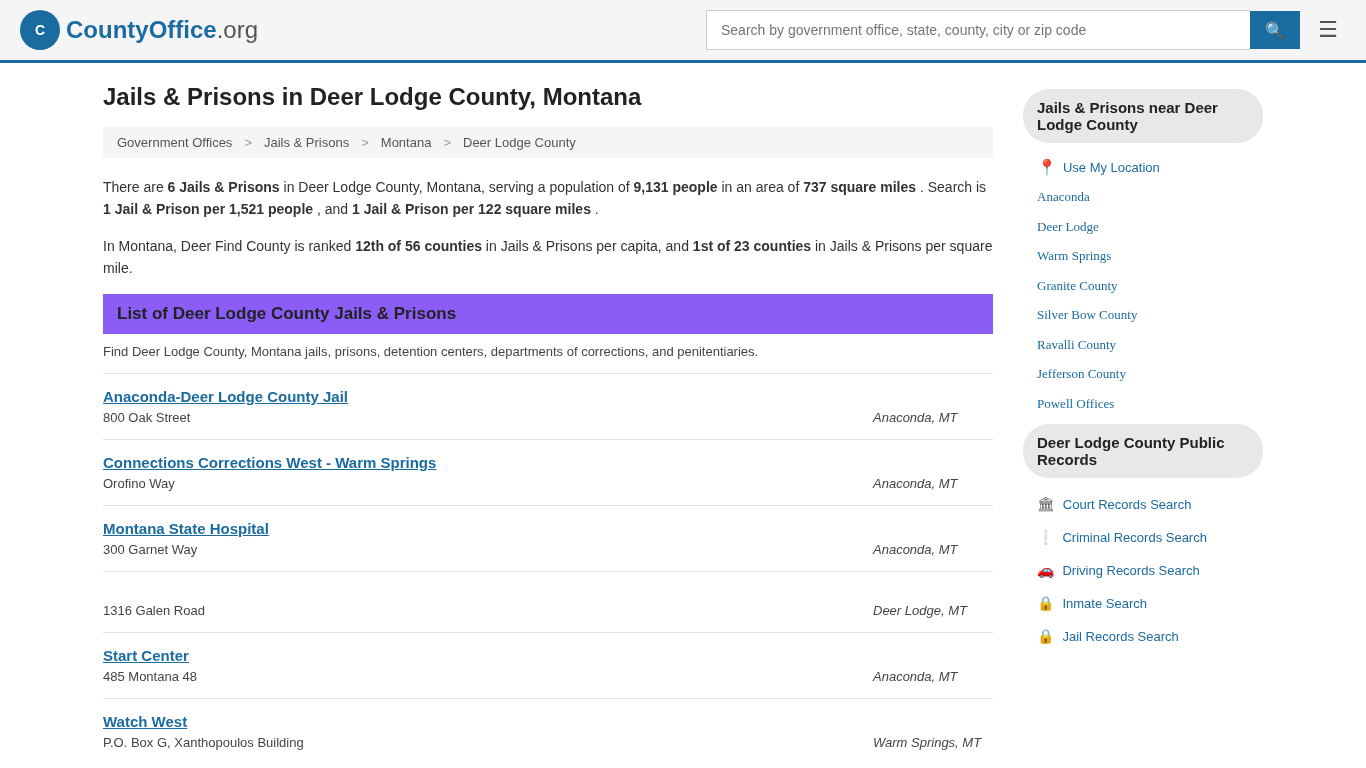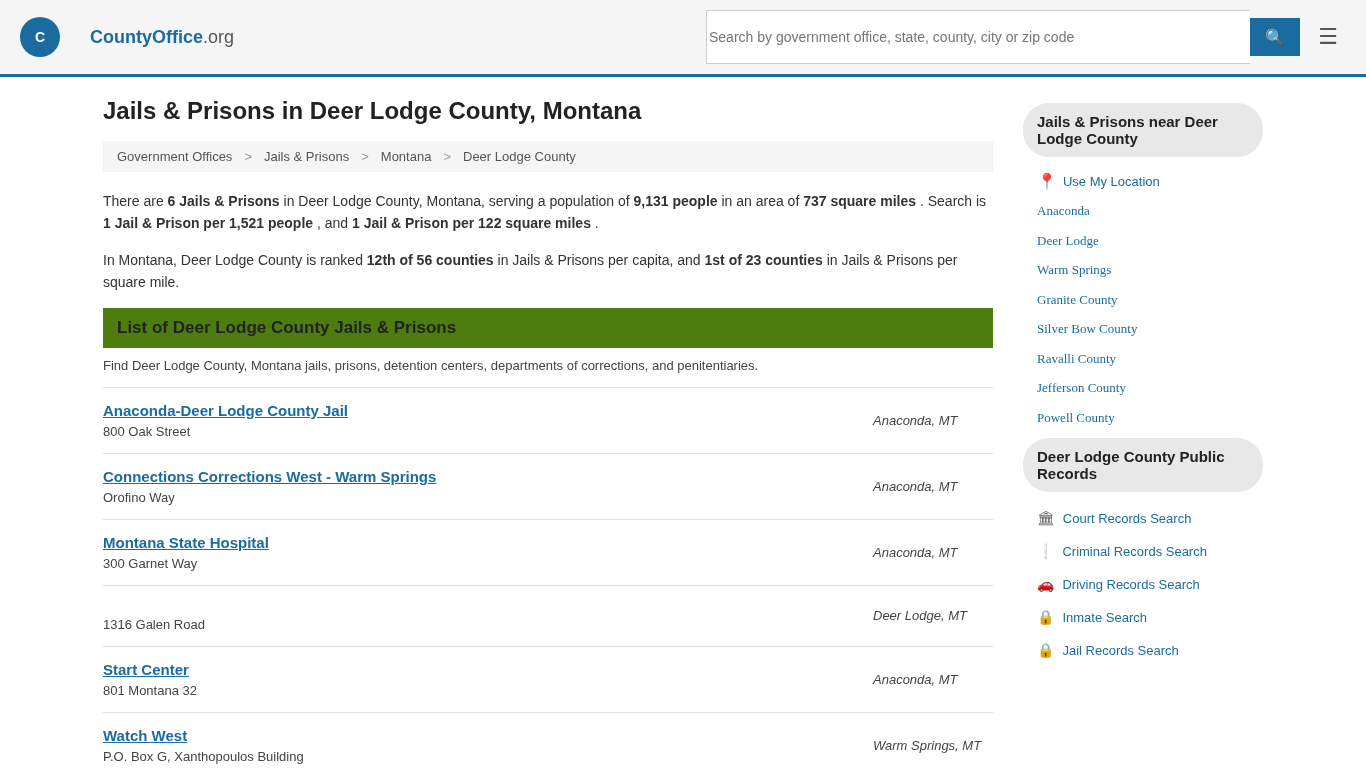--- a/index.html
+++ b/index.html
@@ -26,41 +26,40 @@
       background: #1a6ba0;
       border-radius: 50%;
       display: flex;
       align-items: center;
       justify-content: center;
       color: white;
       font-size: 18px;
       font-weight: bold;
     }
     .logo-text {
-      font-size: 18px;
+      font-size: 24px;
       font-weight: bold;
       color: #333;
-      margin-left: 24px;
     }
     .logo-text span { color: #1a6ba0; }
     .search-area {
       flex: 1;
       display: flex;
       align-items: center;
       max-width: 640px;
       margin-left: auto;
     }
     .search-input {
       flex: 1;
-      padding: 8px 2px;
+      padding: 8px 14px;
       border: 1px solid #ccc;
       border-right: none;
       font-size: 14px;
       outline: none;
-      height: 54px;
+      height: 40px;
     }
     .search-btn {
       background: #1a6ba0;
       border: 1px solid #1a6ba0;
       color: white;
       padding: 0 14px;
       height: 38px;
       cursor: pointer;
       font-size: 16px;
       display: flex;
@@ -114,21 +113,21 @@
     .description {
       font-size: 14px;
       color: #333;
       line-height: 1.6;
       margin-bottom: 14px;
     }
     .description b { font-weight: bold; }
 
     
     .section-header {
-      background: #4d7c0f;
+      background: #8b5cf6;
       padding: 10px 14px;
       font-size: 17px;
       font-weight: bold;
       color: #222;
       margin-bottom: 10px;
       margin-top: 10px;
     }
 
     
     .sub-description {
@@ -147,21 +146,21 @@
       font-weight: bold;
       color: #1a6ba0;
       text-decoration: underline;
       cursor: pointer;
       display: inline-block;
       margin-bottom: 4px;
     }
     .facility-row {
       display: flex;
       justify-content: space-between;
-      align-items: center;
+      align-items: flex-end;
     }
     .facility-address { font-size: 13px; color: #444; }
     .facility-city { font-size: 13px; color: #444; min-width: 120px; text-align: left; font-style: italic; }
 
     
     .sidebar-section-title {
       background: #e8e8e8;
       padding: 10px 14px;
       font-size: 15px;
       font-weight: bold;
@@ -253,21 +252,21 @@
       <b>9,131 people</b>
       <span> in an area of </span>
       <b>737 square miles</b>
       <span>. Search is </span>
       <b>1 Jail &amp; Prison per 1,521 people</b>
       <span>, and </span>
       <b>1 Jail &amp; Prison per 122 square miles</b>
       <span>.</span>
     </p>
     <p class="description">
-      <span>In Montana, Deer Lodge County is ranked </span>
+      <span>In Montana, Deer Find County is ranked </span>
       <b>12th of 56 counties</b>
       <span> in Jails &amp; Prisons per capita, and </span>
       <b>1st of 23 counties</b>
       <span> in Jails &amp; Prisons per square mile.</span>
     </p>
 
     <div class="section-header">List of Deer Lodge County Jails &amp; Prisons</div>
     <p class="sub-description">Find Deer Lodge County, Montana jails, prisons, detention centers, departments of corrections, and penitentiaries.</p>
 
     <div id="facility-list">
@@ -304,21 +303,21 @@
           <br>
           <span class="facility-address">1316 Galen Road</span>
         </div>
         <span class="facility-city">Deer Lodge, MT</span>
       </div>
     </div>
         <div class="facility-item">
       <div class="facility-row">
         <div>
           <a class="facility-name" href="#">Start Center</a><br>
-          <span class="facility-address">801 Montana 32</span>
+          <span class="facility-address">485 Montana 48</span>
         </div>
         <span class="facility-city">Anaconda, MT</span>
       </div>
     </div>
         <div class="facility-item">
       <div class="facility-row">
         <div>
           <a class="facility-name" href="#">Watch West</a><br>
           <span class="facility-address">P.O. Box G, Xanthopoulos Building</span>
         </div>
@@ -339,21 +338,21 @@
     </a>
 
     <div id="nearby-links">
         <a class="sidebar-link" href="#">Anaconda</a>
         <a class="sidebar-link" href="#">Deer Lodge</a>
         <a class="sidebar-link" href="#">Warm Springs</a>
         <a class="sidebar-link" href="#">Granite County</a>
         <a class="sidebar-link" href="#">Silver Bow County</a>
         <a class="sidebar-link" href="#">Ravalli County</a>
         <a class="sidebar-link" href="#">Jefferson County</a>
-        <a class="sidebar-link" href="#">Powell County</a>
+        <a class="sidebar-link" href="#">Powell Offices</a>
       </div>
 
     <div class="sidebar-section-title">Deer Lodge County Public Records</div>
 
     <div id="public-records-links">
         <a class="sidebar-public-link" href="#">
           <span class="sidebar-icon">🏛</span>
           <span>Court Records Search</span>
         </a>
         <a class="sidebar-public-link" href="#">

